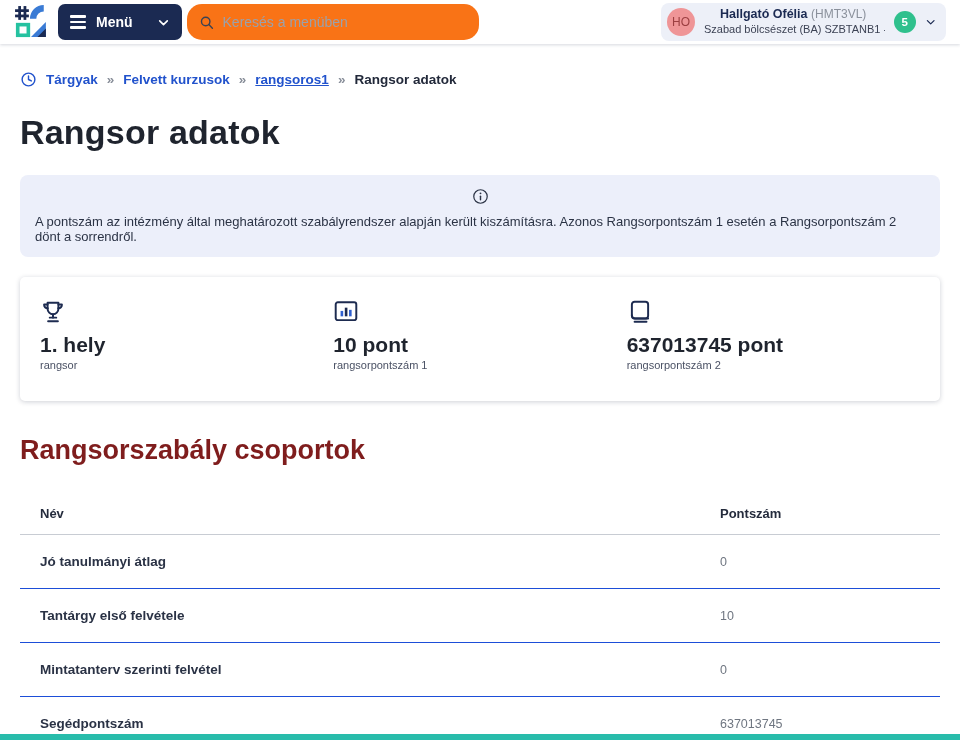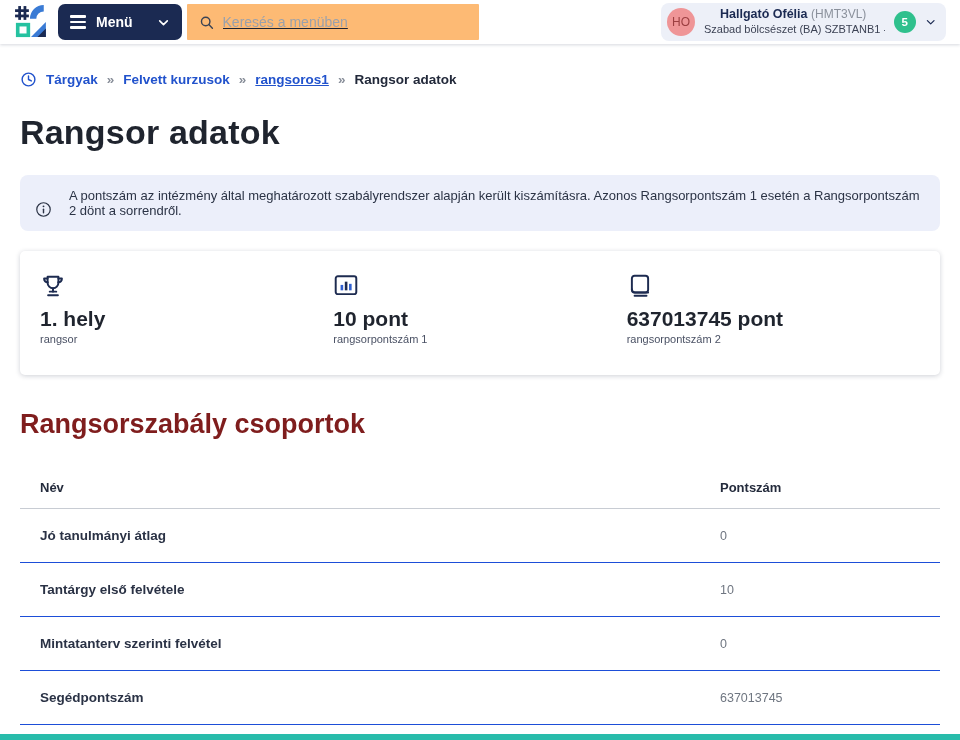--- a/index.html
+++ b/index.html
@@ -11,22 +11,22 @@
   .topbar { display: flex; align-items: center; height: 44px; padding: 4px 14px;
     background: #fff; box-shadow: 0 1px 3px rgba(30,40,70,.18); position: relative; z-index: 5; }
   .logo { width: 34px; height: 34px; margin-right: 10px; cursor: pointer; flex: 0 0 auto; }
   .menu-btn { display: flex; align-items: center; gap: 10px; background: #1b2a52; color: #fff;
     border: none; border-radius: 7px; height: 36px; width: 124px; padding: 0 12px; cursor: pointer;
     font-family: inherit; }
   .menu-btn .label { font-size: 14px; font-weight: bold; }
   .hamburger { display: inline-flex; flex-direction: column; gap: 3px; }
   .hamburger i { display: block; width: 16px; height: 2.4px; background: #fff; border-radius: 1px; }
   .menu-btn svg { margin-left: auto; }
-  .search { display: flex; align-items: center; gap: 8px; background: #fdba74; border-radius: 1px;
-    height: 36px; width: 292px; margin-left: 5px; padding: 0 12px; text-decoration: underline; }
+  .search { display: flex; align-items: center; gap: 8px; background: #f97316; border-radius: 15px;
+    height: 36px; width: 292px; margin-left: 5px; padding: 0 12px; }
   .search input { border: none; outline: none; background: transparent; font-size: 14px; width: 100%;
     color: #3a4354; font-family: inherit; }
   .search input::placeholder { color: #9aa1ac; }
   .user-chip { margin-left: auto; display: flex; align-items: center; gap: 9px; background: #edf0f8;
     border-radius: 8px; height: 38px; padding: 0 10px 0 6px; cursor: pointer; max-width: 285px; }
   .avatar { width: 28px; height: 28px; border-radius: 50%; background: #ef9597; color: #9c3f41;
     font-size: 12px; font-weight: normal; display: flex; align-items: center; justify-content: center; flex: 0 0 auto; }
   .user-text { line-height: 1.25; white-space: nowrap; overflow: hidden; }
   .user-line1 { font-size: 12.5px; margin-left: 16px; }
   .user-name { font-weight: bold; color: #1b2a52; }
@@ -38,22 +38,22 @@
   
   main { padding: 0 20px; }
   .breadcrumb { display: flex; align-items: center; gap: 9px; margin-top: 27px; font-size: 13.5px; font-weight: 600; }
   .breadcrumb a { color: #2152cc; text-decoration: none; cursor: pointer; }
   .breadcrumb a.underlined { text-decoration: underline; }
   .crumb-sep { color: #878d98; font-weight: 600; }
   .crumb-current { color: #22293a; }
 
   h1 { margin-top: 25px; font-size: 34px; font-weight: 800; color: #1f242e; letter-spacing: .2px; }
 
-  .info-banner { display: flex; align-items: flex-end; gap: 17px; margin-top: 23px; background: #ecEFfa;
-    background: #ecefFA; border-radius: 8px; padding: 13px 15px; font-size: 13px; color: #2b3345; }
+  .info-banner { display: flex; align-items: center; gap: 9px; margin-top: 23px; background: #ecEFfa;
+    background: #ecefFA; border-radius: 8px; padding: 13px 15px; font-size: 13px; color: #2b3345; flex-direction: column; }
   .info-banner svg { flex: 0 0 auto; }
 
   .stats-card { margin-top: 20px; margin-left: 0; background: #fff; border-radius: 5px;
     box-shadow: 0 1px 5px rgba(30,40,70,.22); padding: 22px 20px 30px 20px; display: flex; }
   .stat { width: 308px; }
   .stat .icon { height: 28px; margin-bottom: 6px; }
   .stat .value { font-size: 21px; font-weight: 800; color: #1f242e; }
   .stat .slabel { font-size: 11px; color: #4a5164; margin-top: 2px; }
 
   h2 { margin-top: 34px; font-size: 27px; font-weight: 800; color: #7f1d1d; }

